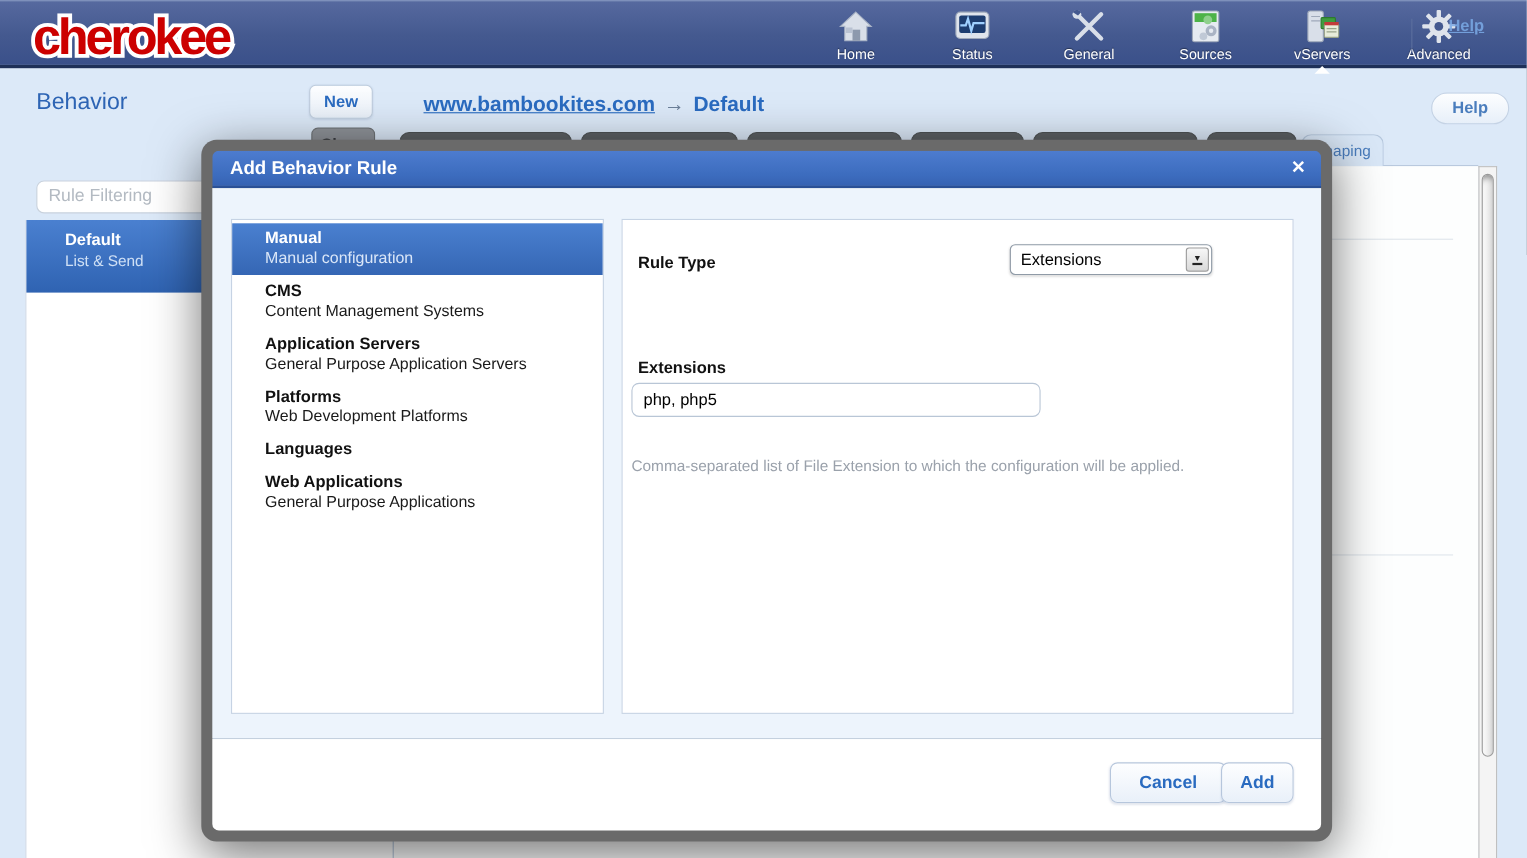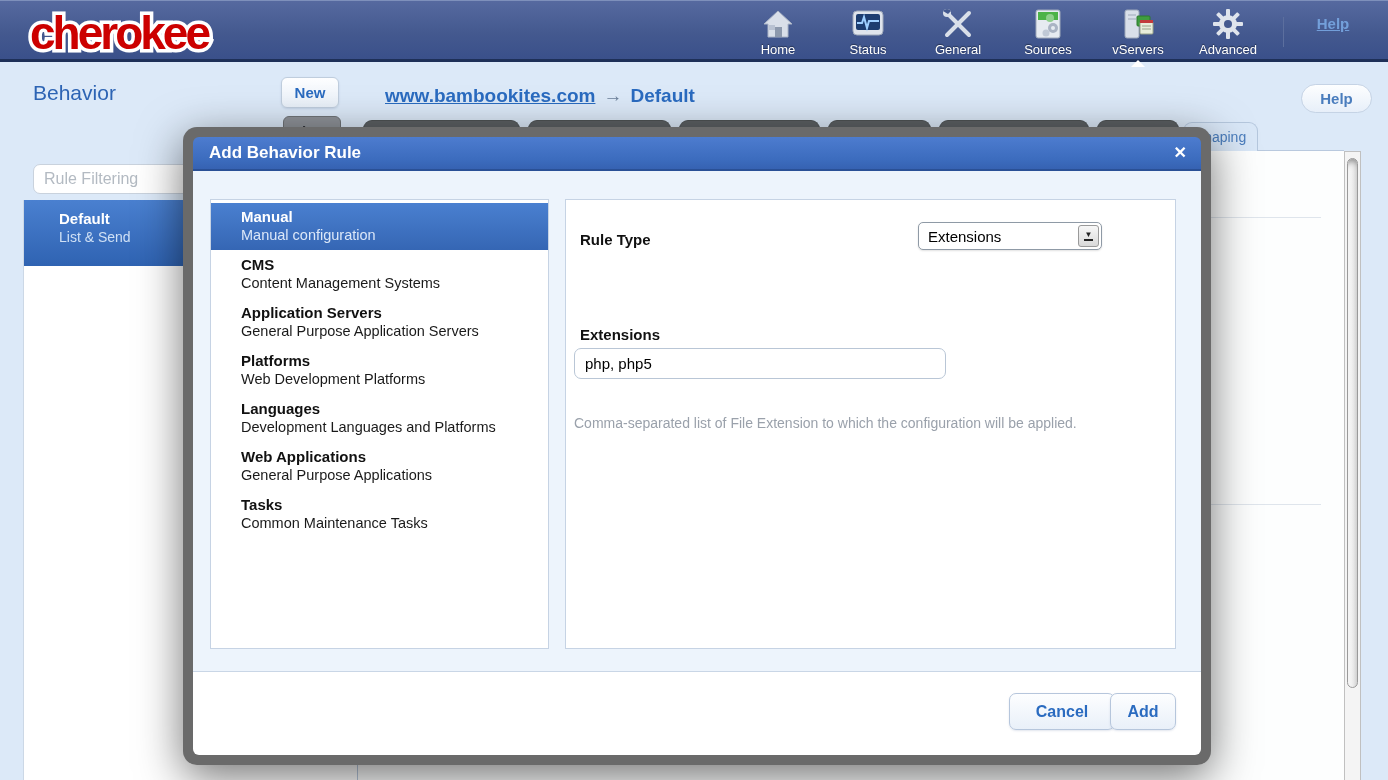--- a/index.html
+++ b/index.html
@@ -16,21 +16,21 @@
   .navbar {
     position:absolute; left:0; top:0; width:1388px; height:62px;
     background:linear-gradient(#56699f, #44598f 55%, #3a508a);
     border-top:1px solid #7e90bb;
     border-bottom:3px solid #1e3058;
     z-index:5;
   }
   .logo-wrap { position:absolute; left:22px; top:4px; }
   .nav-items {
     position:absolute; left:733px; top:6px; height:56px;
-    display:flex; gap:0;
+    display:flex; gap:16px;
   }
   .nav-item {
     width:90px; height:54px; display:flex; flex-direction:column;
     align-items:center; justify-content:flex-start; cursor:pointer; position:relative;
   }
   .nav-item .nicon { height:34px; display:flex; align-items:center; justify-content:center; }
   .nav-item .nlabel {
     color:#fff; font-size:13px; margin-top:1px;
     text-shadow:0 -1px 1px rgba(0,0,0,.45);
   }
@@ -345,29 +345,24 @@
         <div class="cat-item">
           <div class="ctitle">Application Servers</div>
           <div class="csub">General Purpose Application Servers</div>
         </div>
         <div class="cat-item">
           <div class="ctitle">Platforms</div>
           <div class="csub">Web Development Platforms</div>
         </div>
         <div class="cat-item">
           <div class="ctitle">Languages</div>
-          <div class="csub">Development Languages and Platforms</div>
         </div>
         <div class="cat-item">
           <div class="ctitle">Web Applications</div>
           <div class="csub">General Purpose Applications</div>
-        </div>
-        <div class="cat-item">
-          <div class="ctitle">Tasks</div>
-          <div class="csub">Common Maintenance Tasks</div>
         </div>
       </div>
 
       <div class="form-box">
         <div class="rule-type-label">Rule Type</div>
         <div class="rule-type-select">
           <span class="sel-text">Extensions</span>
           <span class="sel-arrow-btn">
             <span class="arr">▼</span>
               <span class="bar"></span>

